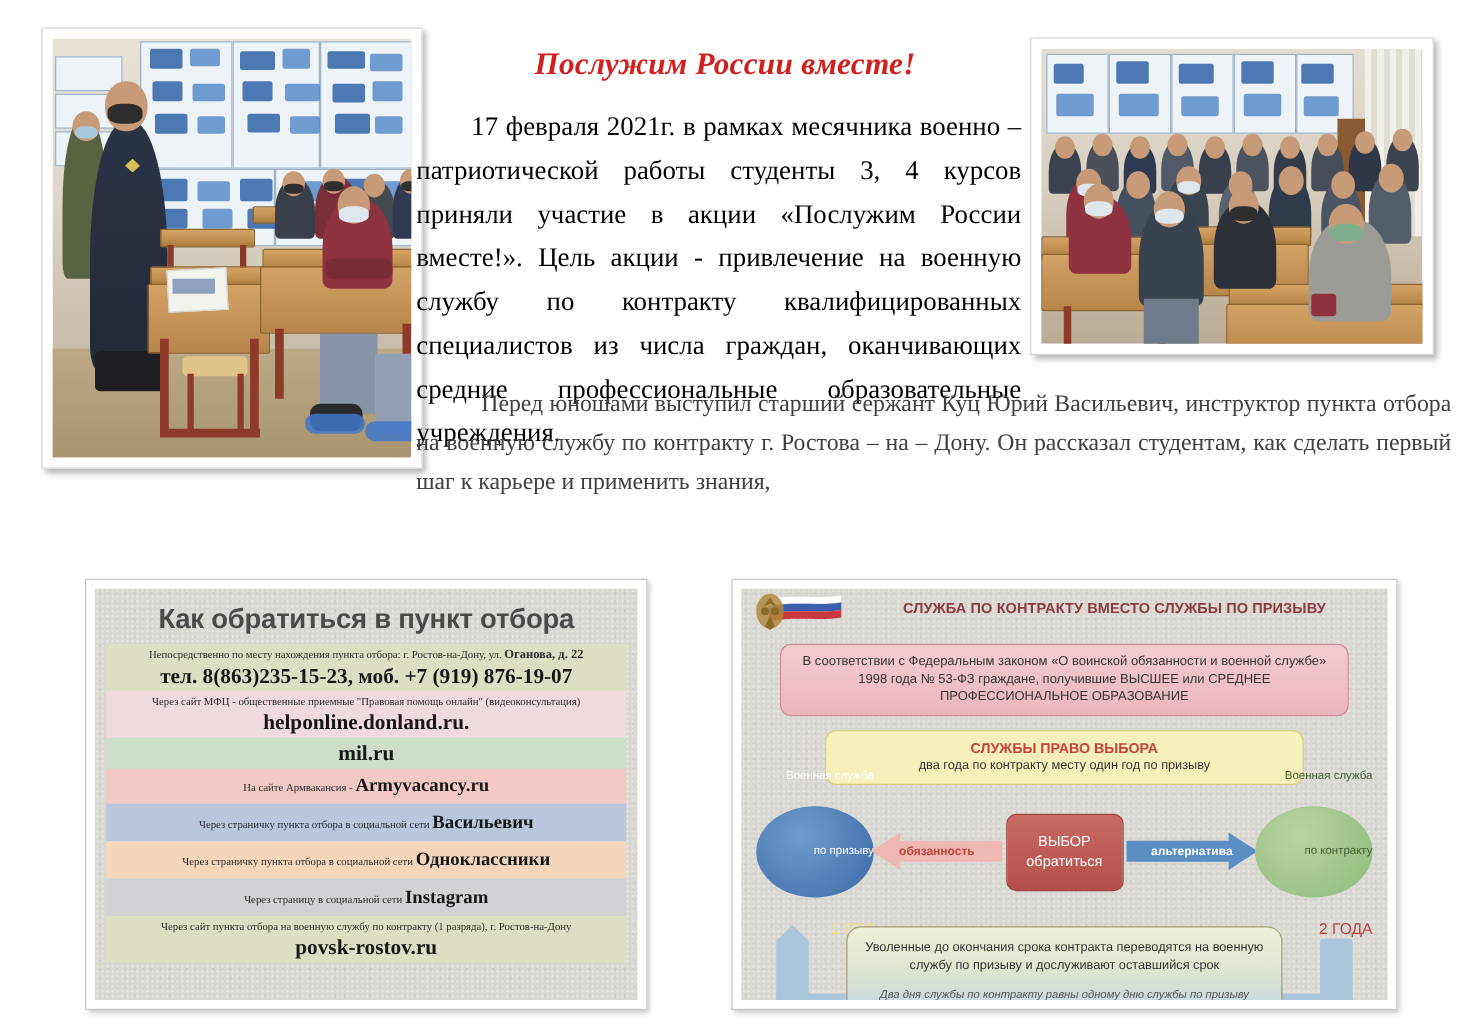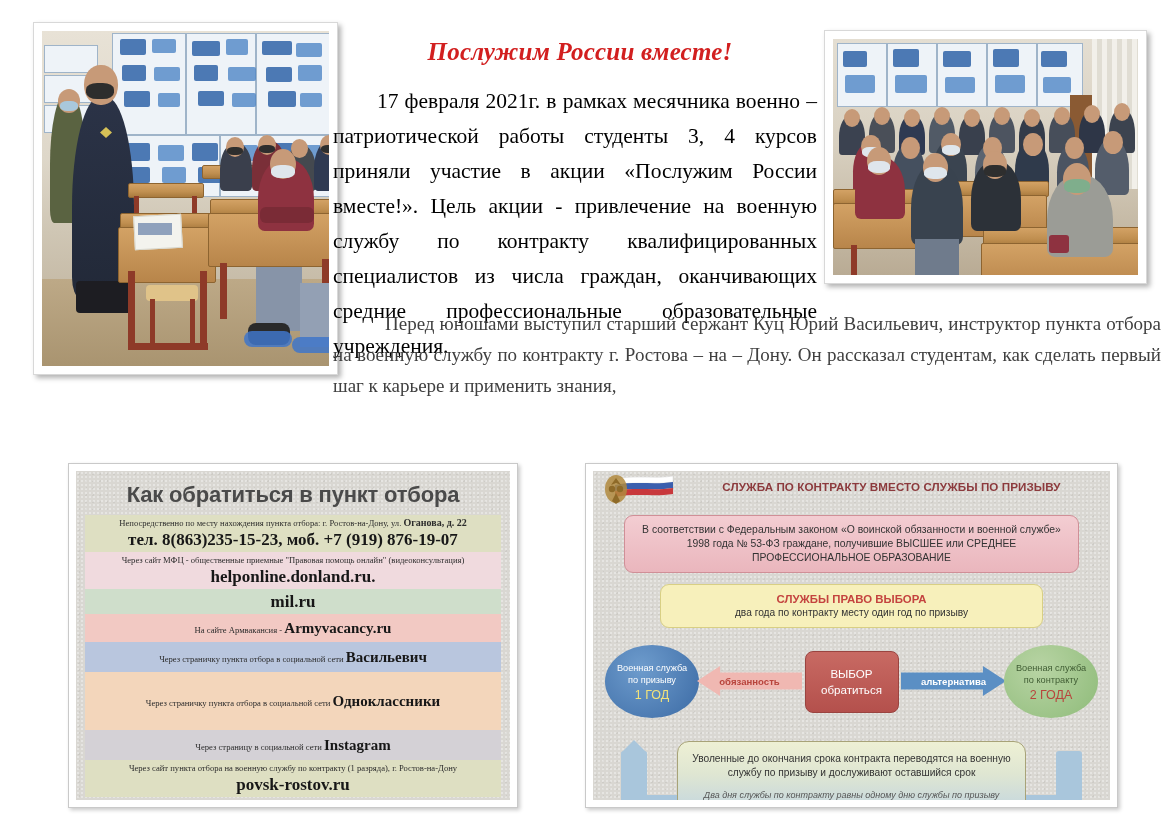--- a/index.html
+++ b/index.html
@@ -135,23 +135,23 @@
     width:74%;margin-top:11px;
     background:#f7f0bb;border:1px solid #d8cf84;
     padding:7px 6px;line-height:14px;
   }
   .rp-choice .red{color:#c4433f;font-weight:bold;font-size:11.4px;}
   .rp-choice .sub{color:#333;font-size:10.2px;}
 
   .rp-flow{position:relative;height:100px;margin-top:9px;}
   .oval{
     position:absolute;width:94px;height:73px;border-radius:50%;
-    display:flex;flex-direction:column;align-items:center;justify-content:center;
+    display:flex;flex-direction:column;align-items:flex-end;justify-content:center;
     font-family:"Liberation Sans", sans-serif;font-size:9.2px;
-    color:#ffffff;text-align:center;line-height:12px;
+    color:#ffffff;text-align:center;line-height:12px;gap:48px;
   }
   .oval .yr{font-size:12.5px;font-weight:normal;margin-top:3px;}
   #oval-conscription{left:12px;top:8px;background:radial-gradient(circle at 38% 32%,#6e9ccd,#3b6aa4);}
   #oval-conscription .yr{color:#f2e27a;}
   #oval-contract{right:12px;top:8px;background:radial-gradient(circle at 38% 32%,#b8d4a4,#8ebb79);color:#3f5c33;}
   #oval-contract .yr{color:#b8443c;}
   .center-box{
     position:absolute;left:50%;top:14px;transform:translateX(-50%);
     width:92px;height:60px;border-radius:8px;
     background:linear-gradient(180deg,#c86a63 0%,#b4504c 100%);
@@ -419,21 +419,21 @@
       </div>
 
       <div class="band band-salmon" style="padding:5px;">
         <span class="small" style="display:inline;">На сайте Армвакансия - </span><span class="inline-big">Armyvacancy.ru</span>
       </div>
 
       <div class="band band-blue" style="padding:6px 5px;">
         <span class="small" style="display:inline;">Через страничку пункта отбора в социальной сети </span><span class="inline-big">Васильевич</span>
       </div>
 
-      <div class="band band-peach" style="padding:20px 5px;">
+      <div class="band band-peach" style="padding:6px 5px;">
         <span class="small" style="display:inline;">Через страничку пункта отбора в социальной сети </span><span class="inline-big">Одноклассники</span>
       </div>
 
       <div class="band band-gray" style="padding:6px 5px;">
         <span class="small" style="display:inline;">Через страницу в социальной сети </span><span class="inline-big">Instagram</span>
       </div>
 
       <div class="band band-olive">
         <span class="small">Через сайт пункта отбора на военную службу по контракту (1 разряда), г. Ростов-на-Дону</span>
         <span class="big">povsk-rostov.ru</span>

